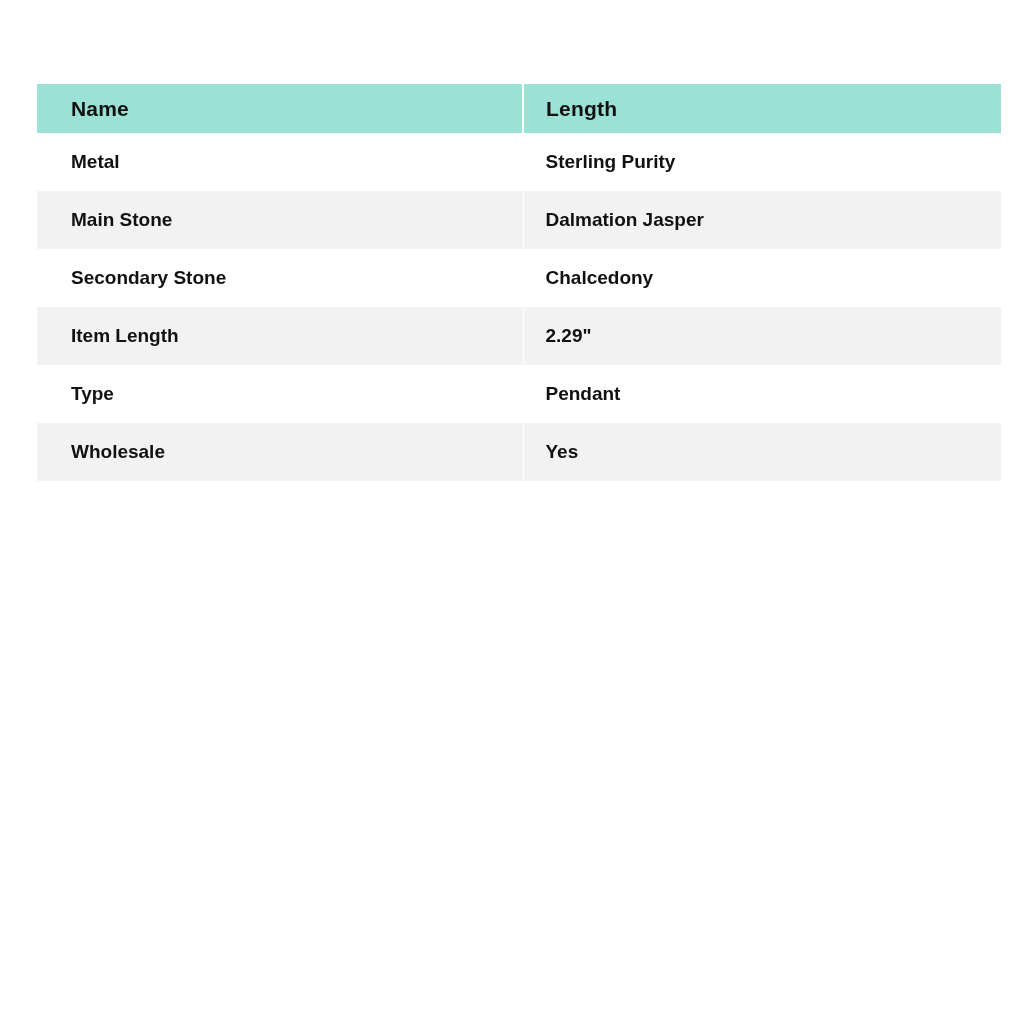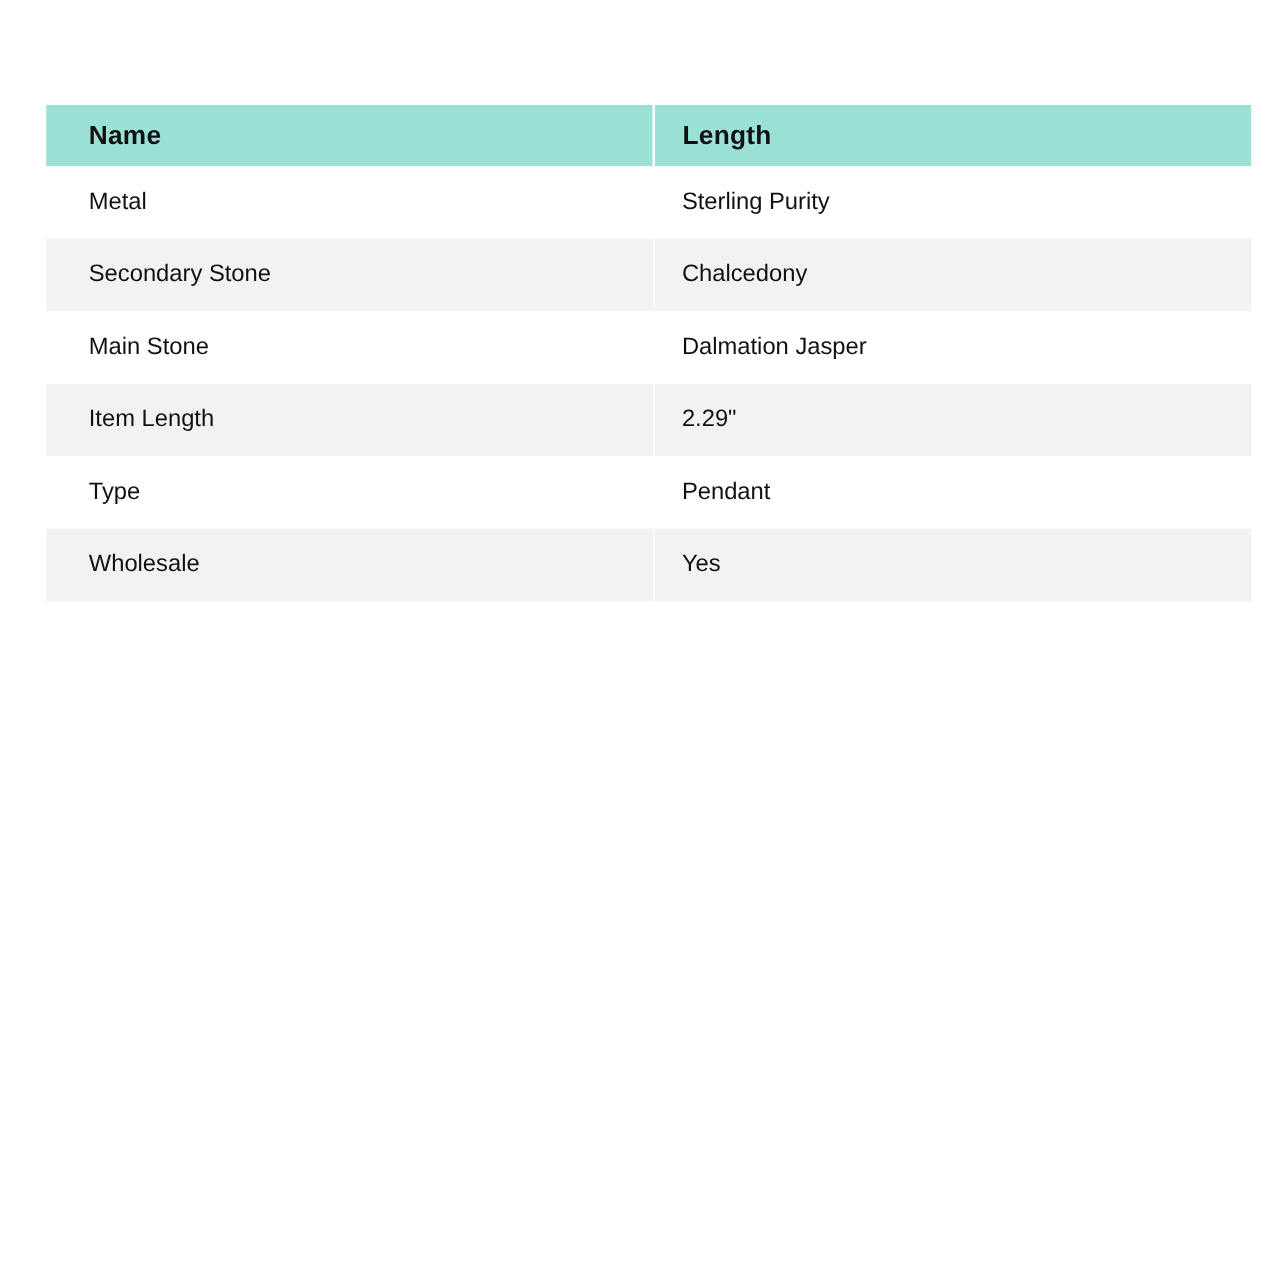--- a/index.html
+++ b/index.html
@@ -36,21 +36,21 @@
     font-size: 21px;
     font-weight: 700;
     letter-spacing: 0.2px;
     margin-left: 18px;
   }
   thead th.name-col  { padding-left: 34px; border-right: 2px solid #ffffff; }
   thead th.value-col { padding-left: 22px; }
   tbody td {
     height: 58px;
     font-size: 19px;
-    font-weight: 400;
+    font-weight: 700;
   }
   tbody td.name-col  { padding-left: 34px; border-right: 1px solid rgba(255,255,255,0.9); }
   tbody td.value-col { padding-left: 22px; }
   tbody tr:nth-child(even) td { background: #f2f2f2; }
   tbody tr:nth-child(odd)  td { background: #ffffff; }
 </style>
 </head>
 <body>
 
 <div class="page">
@@ -64,26 +64,26 @@
         <th class="name-col">Name</th>
         <th class="value-col">Length</th>
       </tr>
     </thead>
     <tbody>
       <tr>
         <td class="name-col">Metal</td>
         <td class="value-col">Sterling Purity</td>
       </tr>
       <tr>
+        <td class="name-col">Main Stone</td>
+        <td class="value-col">Dalmation Jasper</td>
+      </tr>
+      <tr>
         <td class="name-col">Secondary Stone</td>
         <td class="value-col">Chalcedony</td>
-      </tr>
-      <tr>
-        <td class="name-col">Main Stone</td>
-        <td class="value-col">Dalmation Jasper</td>
       </tr>
       <tr>
         <td class="name-col">Item Length</td>
         <td class="value-col">2.29"</td>
       </tr>
       <tr>
         <td class="name-col">Type</td>
         <td class="value-col">Pendant</td>
       </tr>
       <tr>

